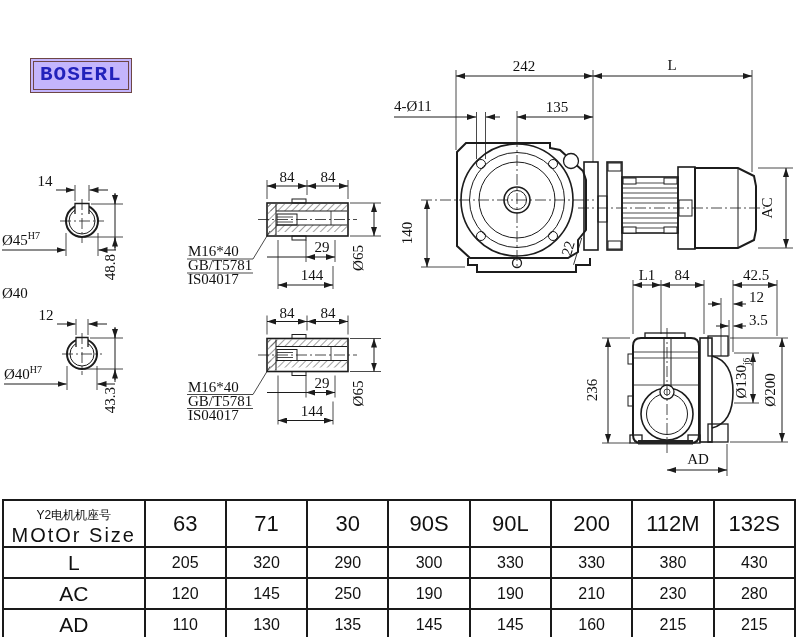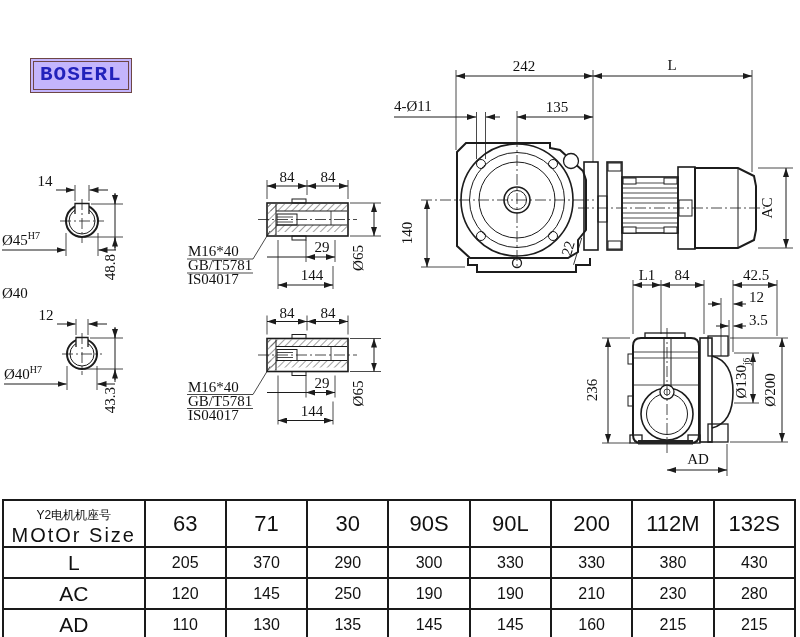--- a/index.html
+++ b/index.html
@@ -345,21 +345,21 @@
       <th class="hdr-num">30</th>
       <th class="hdr-num">90S</th>
       <th class="hdr-num">90L</th>
       <th class="hdr-num">200</th>
       <th class="hdr-num">112M</th>
       <th class="hdr-num">132S</th>
     </tr>
     <tr>
       <td class="rowlabel">L</td>
       <td>205</td>
-      <td>370</td>
+      <td>320</td>
       <td>290</td>
       <td>300</td>
       <td>330</td>
       <td>330</td>
       <td>380</td>
       <td>430</td>
     </tr>
     <tr>
       <td class="rowlabel">AC</td>
       <td>120</td>

